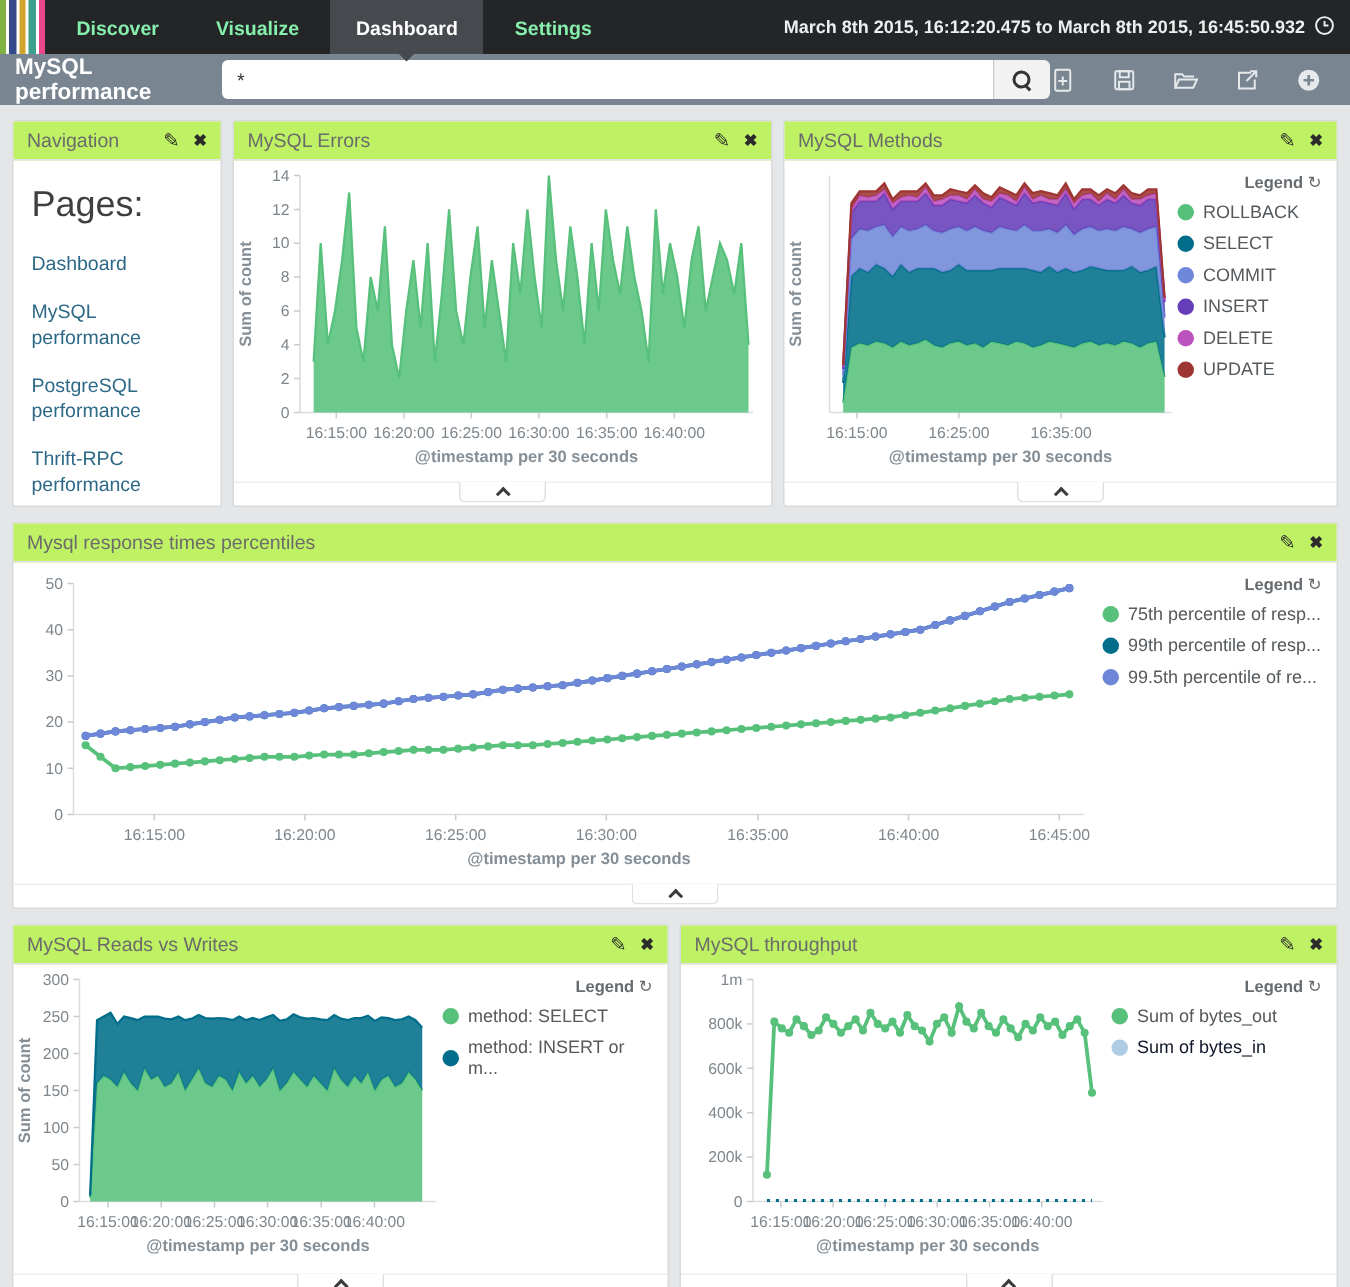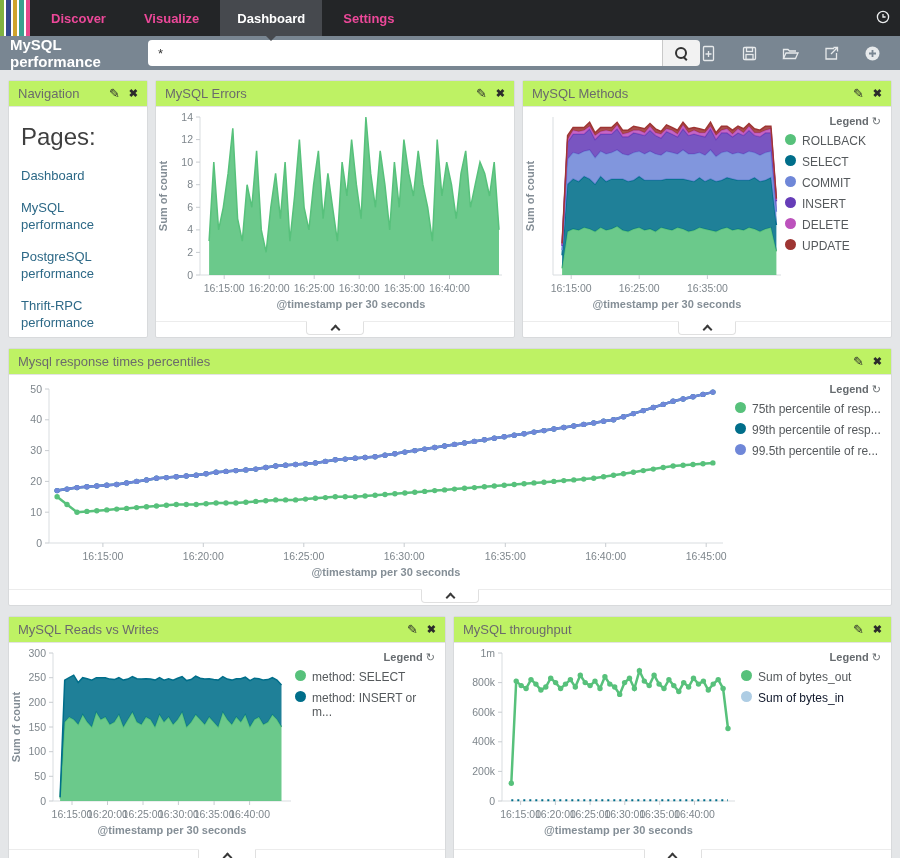--- a/index.html
+++ b/index.html
@@ -7,21 +7,21 @@
   body {
     width:900px; height:858px; overflow:hidden;
     background:#e4e6e8;
     font-family:"Liberation Sans", sans-serif;
   }
   
   .navbar { height:36px; background:#232527; display:flex; align-items:stretch; position:relative; z-index:10; }
   .brand { width:30px; background:#fff; display:flex; }
   .brand span { flex:1; margin-right:2px; }
   .brand span:last-child { margin-right:0; }
-  .tab { padding:0 17px; display:flex; align-items:center; color:#ec4899; font-size:13px; font-weight:bold; cursor:pointer; position:relative; margin-left:4px; }
+  .tab { padding:0 17px; display:flex; align-items:center; color:#86efac; font-size:13px; font-weight:bold; cursor:pointer; position:relative; margin-left:4px; }
   .tab.active { background:#46494e; color:#fff; }
   .tab.active:after { content:""; position:absolute; left:50%; bottom:-5px; margin-left:-6px;
     border-left:6px solid transparent; border-right:6px solid transparent; border-top:6px solid #46494e; }
   .time { margin-left:auto; display:flex; align-items:center; gap:6px; color:#eceeef; font-size:12px; font-weight:bold; padding-right:10px; }
   
   .subheader { height:34px; background:#798692; display:flex; align-items:center; padding:0 10px; position:relative; z-index:5; }
   .sub-title { color:#fff; font-size:15px; font-weight:bold; width:138px; flex:0 0 138px; }
   .searchwrap { display:flex; height:26px; flex:0 0 552px; }
   .searchwrap input { flex:1; border:none; outline:none; border-radius:4px 0 0 4px; padding:0 10px; font-size:13px; color:#333; font-family:"Liberation Sans",sans-serif; }
   .search-btn { width:38px; background:#f2f2f2; border:none; border-left:1px solid #c9c9c9; border-radius:0 4px 4px 0; display:flex; align-items:center; justify-content:center; cursor:pointer; }
@@ -48,21 +48,21 @@
     display:flex; align-items:flex-start; justify-content:center; cursor:pointer; }
   .chev { width:7px; height:7px; border-top:2px solid #3a3a3a; border-left:2px solid #3a3a3a; transform:rotate(45deg); margin-top:4px; }
   
   .navbody { padding:16px 12px; }
   .pages-h { font-size:24px; color:#3f3f3f; margin-bottom:16px; }
   .navlink { display:block; font-size:13px; color:#2d6987; margin-bottom:14px; cursor:pointer; text-decoration:none; line-height:1.35; }
   
   .legend { padding:8px 10px 0 0; }
   .legend-head { text-align:right; font-size:11px; font-weight:bold; color:#666b6f; margin-bottom:6px; cursor:pointer; }
   .lg-ico { color:#666b6f; font-weight:normal; }
-  .legend-item { display:flex; align-items:flex-start; gap:6px; margin-bottom:7px; font-size:12px; color:#55595c; cursor:pointer; }
+  .legend-item { display:flex; align-items:center; gap:6px; margin-bottom:7px; font-size:12px; color:#55595c; cursor:pointer; }
   .legend-item .dot { width:11px; height:11px; border-radius:50%; flex:0 0 11px; }
   .legend-item.muted { color:#0f172a; }
   .w-methods { width:106px; flex:0 0 106px; }
   .w-perc { width:156px; flex:0 0 156px; }
   .w-rw { width:150px; flex:0 0 150px; }
   .w-tp { width:150px; flex:0 0 150px; }
 </style>
 </head>
 <body>
 
@@ -80,20 +80,21 @@
   <div class="tab">
       <span>Visualize</span>
     </div>
   <div class="tab active">
       <span>Dashboard</span>
     </div>
   <div class="tab">
       <span>Settings</span>
     </div>
   <div class="time">
+    <span>March 8th 2015, 16:12:20.475 to March 8th 2015, 16:45:50.932</span>
     <span>
       <svg width="14" height="14" viewBox="0 0 14 14">
           <circle cx="7" cy="7" r="5.6" stroke="#eceeef" stroke-width="1.3" fill="none"></circle>
           <path d="M7 4 L7 7 L9.6 7" stroke="#eceeef" stroke-width="1.3" fill="none"></path>
         </svg>
     </span>
   </div>
 </div>
 
 <div class="subheader">

